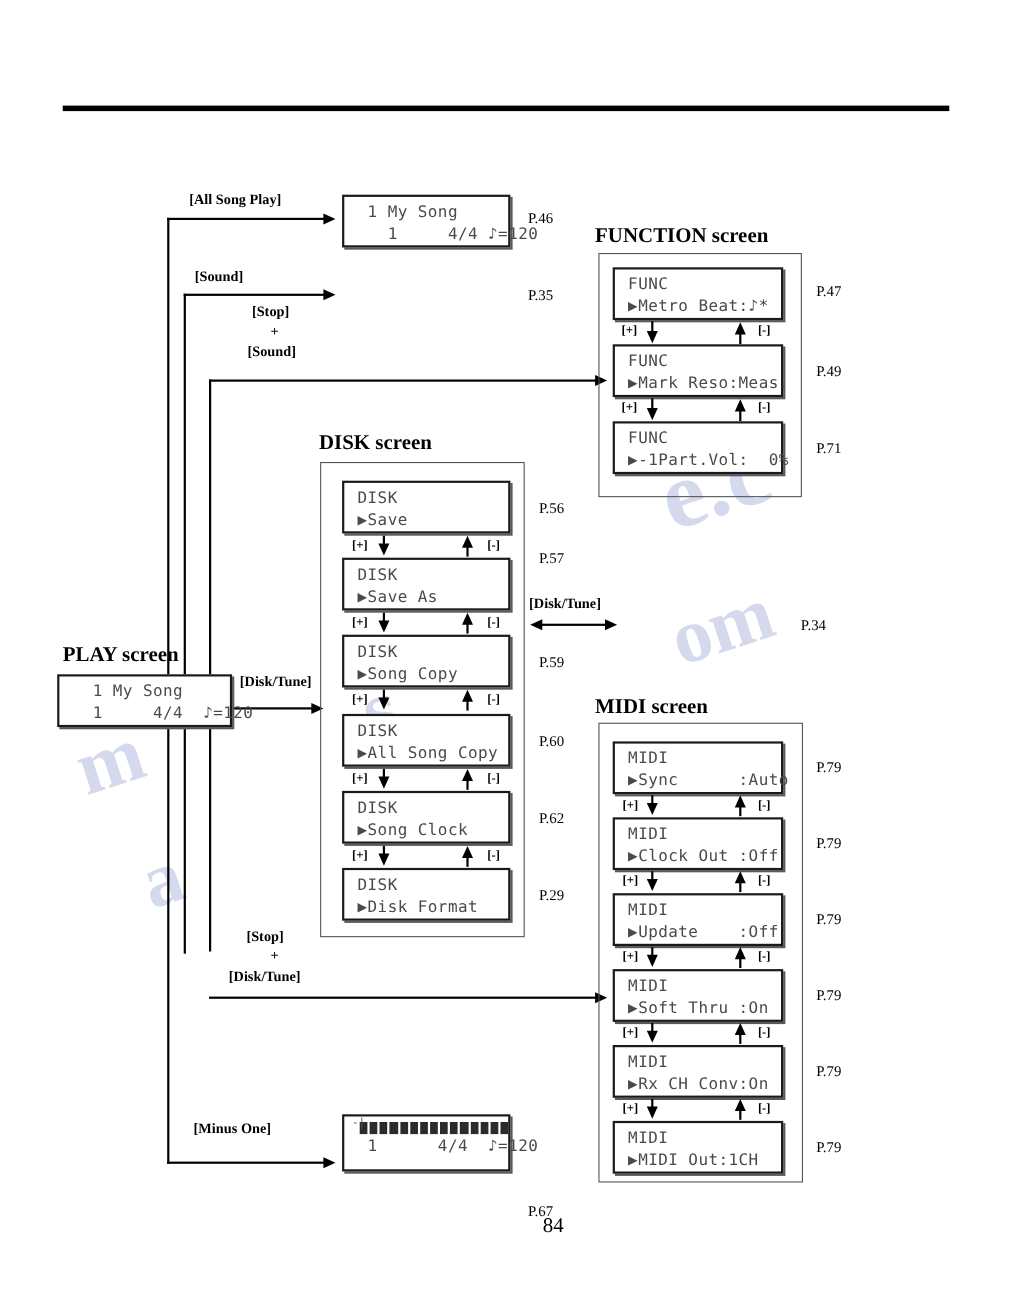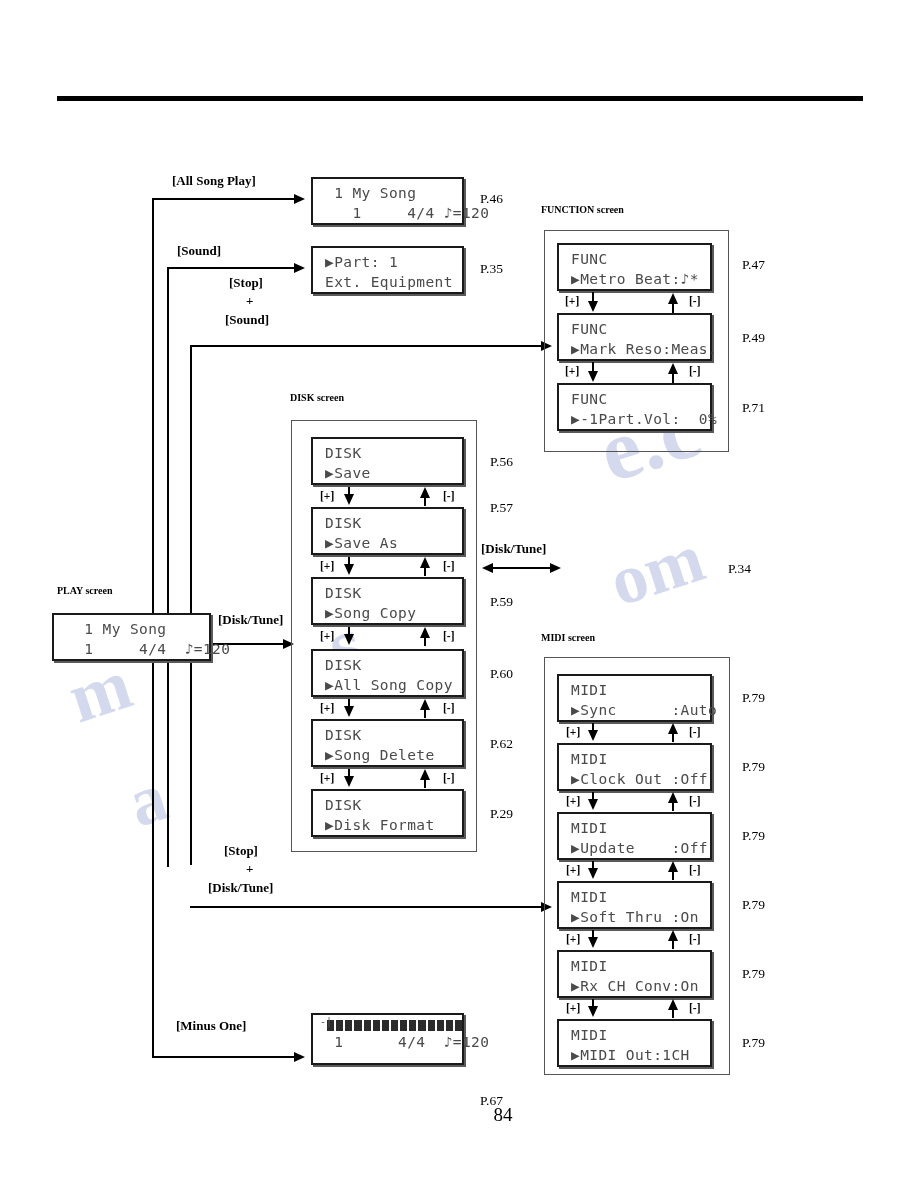--- a/index.html
+++ b/index.html
@@ -95,21 +95,21 @@
   .group-frame {
     position: absolute;
     box-sizing: border-box;
     border: 1.5px solid #555;
     background: transparent;
   }
   .group-label {
     position: absolute;
     font-family: "Liberation Serif", serif;
     font-weight: bold;
-    font-size: 10px;
+    font-size: 19px;
     white-space: nowrap;
   }
 
   
   .pref {
     position: absolute;
     font-family: "Liberation Serif", serif;
     font-size: 13.5px;
     white-space: nowrap;
   }
@@ -248,24 +248,20 @@
     <div class="line">  1 My Song</div>
     <div class="line l2">  1     4/4  ♪=120</div>
   </div>
 
   <div class="lcd" style="left:311px; top:177px; width:153px; height:48px;">
     <div class="line"> 1 My Song</div>
     <div class="line l2">   1     4/4 ♪=120</div>
   </div>
   <div class="pref" style="left:480px; top:191px;">P.46</div>
 
-  <div class="lcd" style="left:311px; top:246px; width:153px; height:48px;">
-    <div class="line">▶Part: 1</div>
-    <div class="line l2">Ext. Equipment</div>
-  </div>
   <div class="pref" style="left:480px; top:261px;">P.35</div>
 
   <div class="group-label" style="left:541px; top:204px;">FUNCTION screen</div>
   <div class="group-frame" style="left:544px; top:230px; width:185px; height:222px;"></div>
 
   <div class="lcd" style="left:557px; top:243px; width:155px; height:48px;">
     <div class="line">FUNC</div>
     <div class="line l2">▶Metro Beat:♪*</div>
   </div>
   <div class="pref" style="left:742px; top:257px;">P.47</div>
@@ -346,21 +342,21 @@
 
   <div class="pm" style="left:320px; top:702px;">[+]</div>
   <div class="pm" style="left:443px; top:702px;">[-]</div>
   <div class="vline" style="left:348px; top:699px; height:10px;"></div>
   <div class="arrow-d" style="left:344px; top:706px;"></div>
   <div class="vline" style="left:424px; top:706px; height:12px;"></div>
   <div class="arrow-u" style="left:420px; top:699px;"></div>
 
   <div class="lcd" style="left:311px; top:719px; width:153px; height:48px;">
     <div class="line">DISK</div>
-    <div class="line l2">▶Song Delete</div>
+    <div class="line l2">▶Song Clock</div>
   </div>
   <div class="pref" style="left:490px; top:736px;">P.62</div>
 
   <div class="pm" style="left:320px; top:772px;">[+]</div>
   <div class="pm" style="left:443px; top:772px;">[-]</div>
   <div class="vline" style="left:348px; top:769px; height:10px;"></div>
   <div class="arrow-d" style="left:344px; top:776px;"></div>
   <div class="vline" style="left:424px; top:776px; height:12px;"></div>
   <div class="arrow-u" style="left:420px; top:769px;"></div>
 

